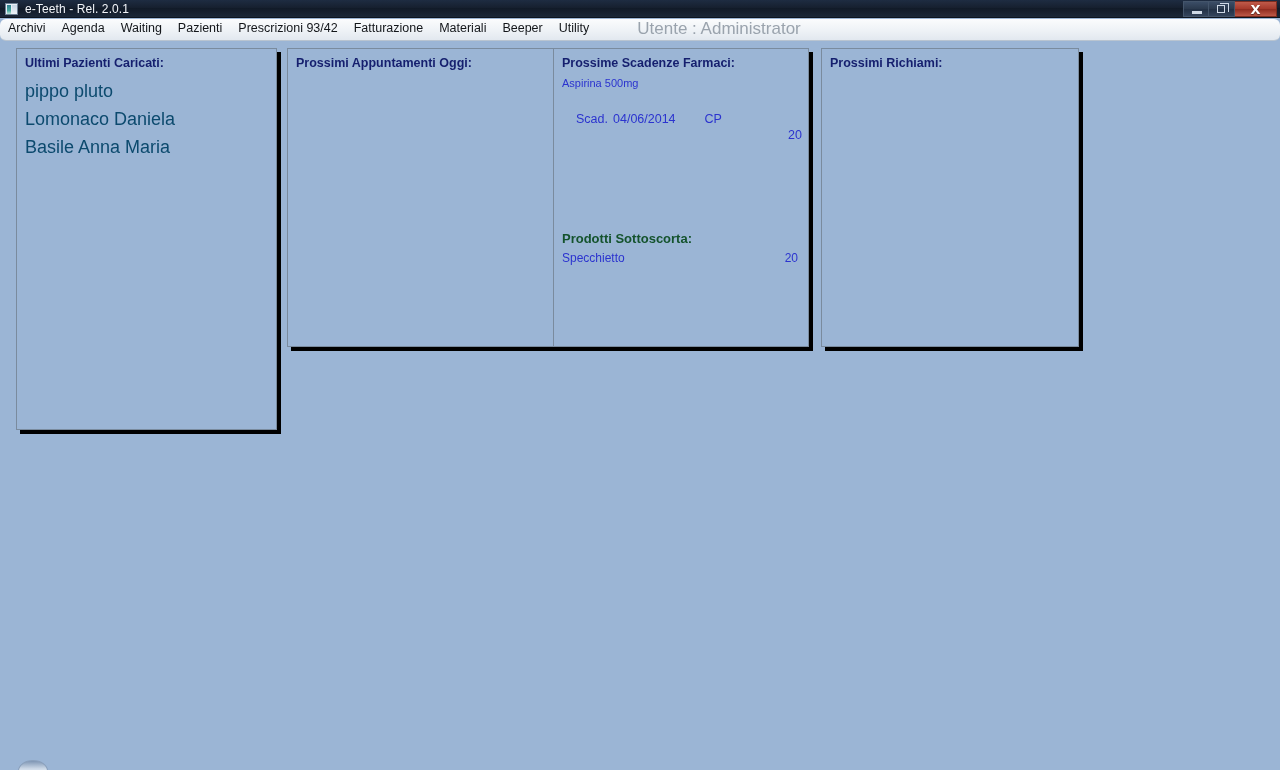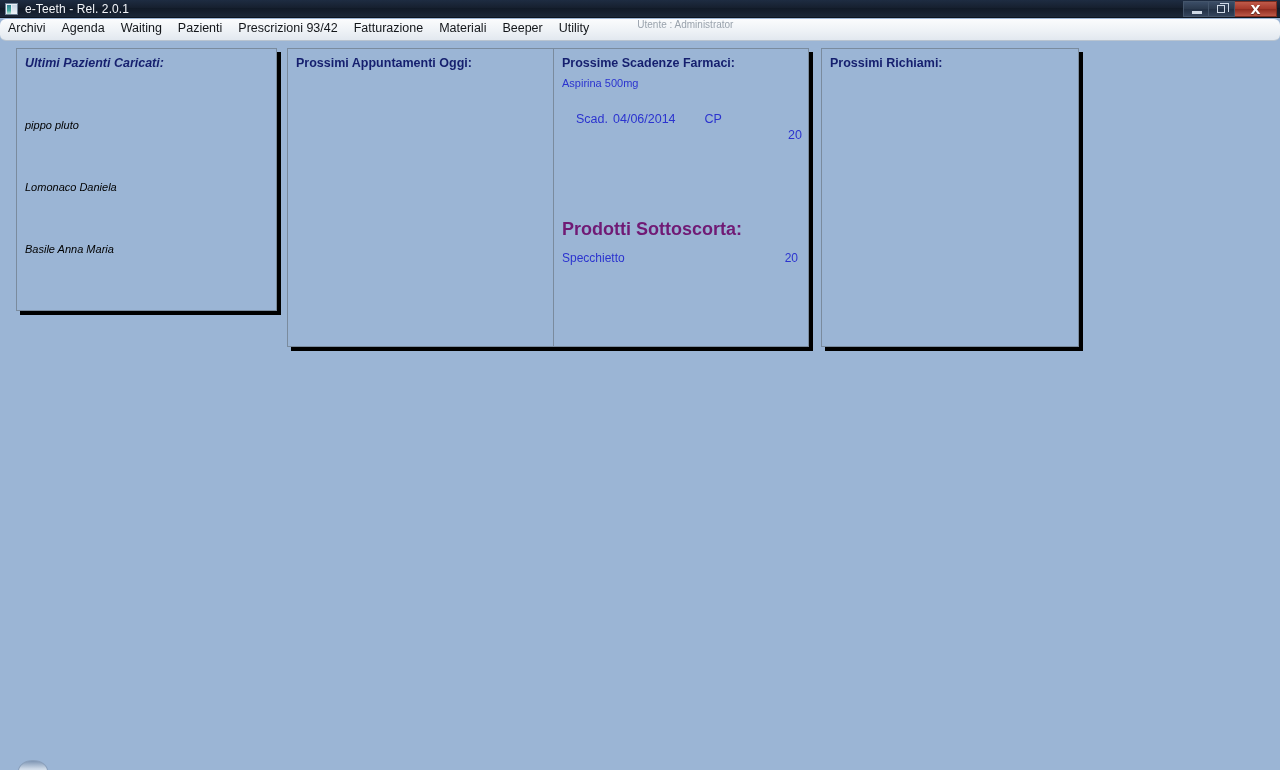--- a/index.html
+++ b/index.html
@@ -123,21 +123,21 @@
     border-radius: 6px;
   }
   .menu-item {
     font-size: 12.5px;
     color: #13161a;
     padding: 2px 8px;
     white-space: nowrap;
     cursor: default;
   }
   #menu-user {
-    font-size: 10px;
+    font-size: 17px;
     color: #9aa3ad;
     margin-left: 40px;
     white-space: nowrap;
   }
 
   
   .panel {
     position: absolute;
     background: #9bb5d5;
     border: 1px solid #7a8b9e;
@@ -156,26 +156,25 @@
   }
 
   .panel-body {
     position: absolute;
     left: 8px;
     right: 6px;
     top: 28px;
   }
 
   .list-entry {
-    font-size: 11px;
-    color: #000000;
+    font-size: 18px;
+    color: #0c4a6e;
     height: 28px;
     line-height: 28px;
     white-space: nowrap;
-    margin-top: 34px;
   }
 
   
   .drug-name {
     font-size: 11px;
     color: #2b33cf;
     white-space: nowrap;
     margin-top: 0;
   }
   .drug-detail {
@@ -190,33 +189,34 @@
   .drug-scad-label { width: 38px; }
   .drug-date { width: 94px; }
   .drug-unit { width: 64px; }
   .drug-qty {
     width: 36px;
     text-align: right;
     margin-top: 32px;
   }
 
   .section-title {
-    font-size: 18px;
+    font-size: 13px;
     font-weight: bold;
-    color: #701a75;
-    white-space: nowrap;
+    color: #14532d;
+    white-space: nowrap;
+    margin-top: 12px;
   }
 
   .stock-row {
     display: flex;
     justify-content: space-between;
     align-items: center;
     font-size: 12px;
     color: #2b33cf;
-    margin-top: 11px;
+    margin-top: 5px;
     padding-right: 4px;
     white-space: nowrap;
   }
 
   
   #bottom-widget {
     position: absolute;
     left: 18px;
     top: 760px;
     width: 30px;
@@ -252,21 +252,21 @@
   <div class="menu-item">Waiting</div>
   <div class="menu-item">Pazienti</div>
   <div class="menu-item">Prescrizioni 93/42</div>
   <div class="menu-item">Fatturazione</div>
   <div class="menu-item">Materiali</div>
   <div class="menu-item">Beeper</div>
   <div class="menu-item">Utility</div>
   <div id="menu-user">Utente : Administrator</div>
 </div>
 
-<div class="panel" style="left:16px; top:48px; width:261px; height:263px;font-style:italic;">
+<div class="panel" style="left:16px; top:48px; width:261px; height:382px;">
   <div class="panel-title">Ultimi Pazienti Caricati:</div>
   <div class="panel-body">
     <div class="list-entry">pippo pluto</div>
     <div class="list-entry">Lomonaco Daniela</div>
     <div class="list-entry">Basile Anna Maria</div>
   </div>
 </div>
 
 <div class="panel" style="left:287px; top:48px; width:308px; height:299px;">
   <div class="panel-title">Prossimi Appuntamenti Oggi:</div>

